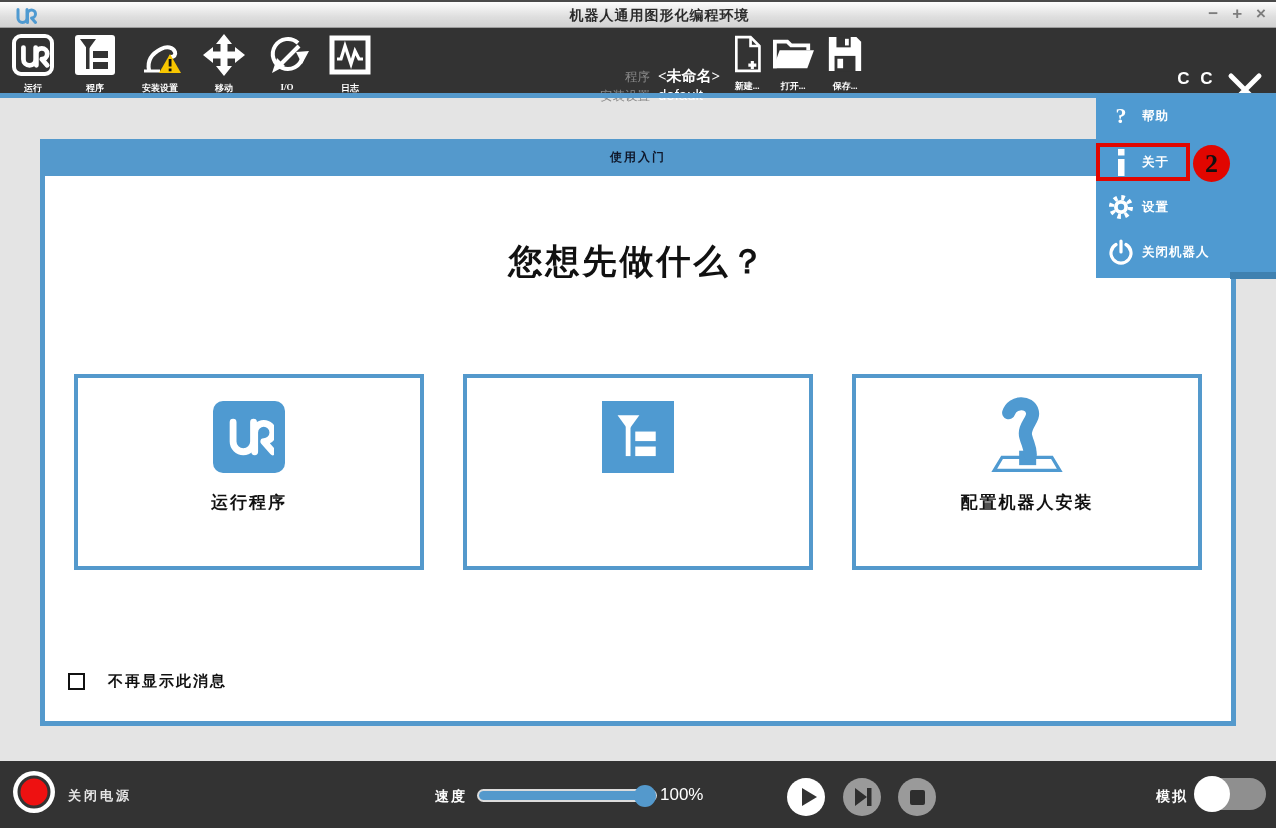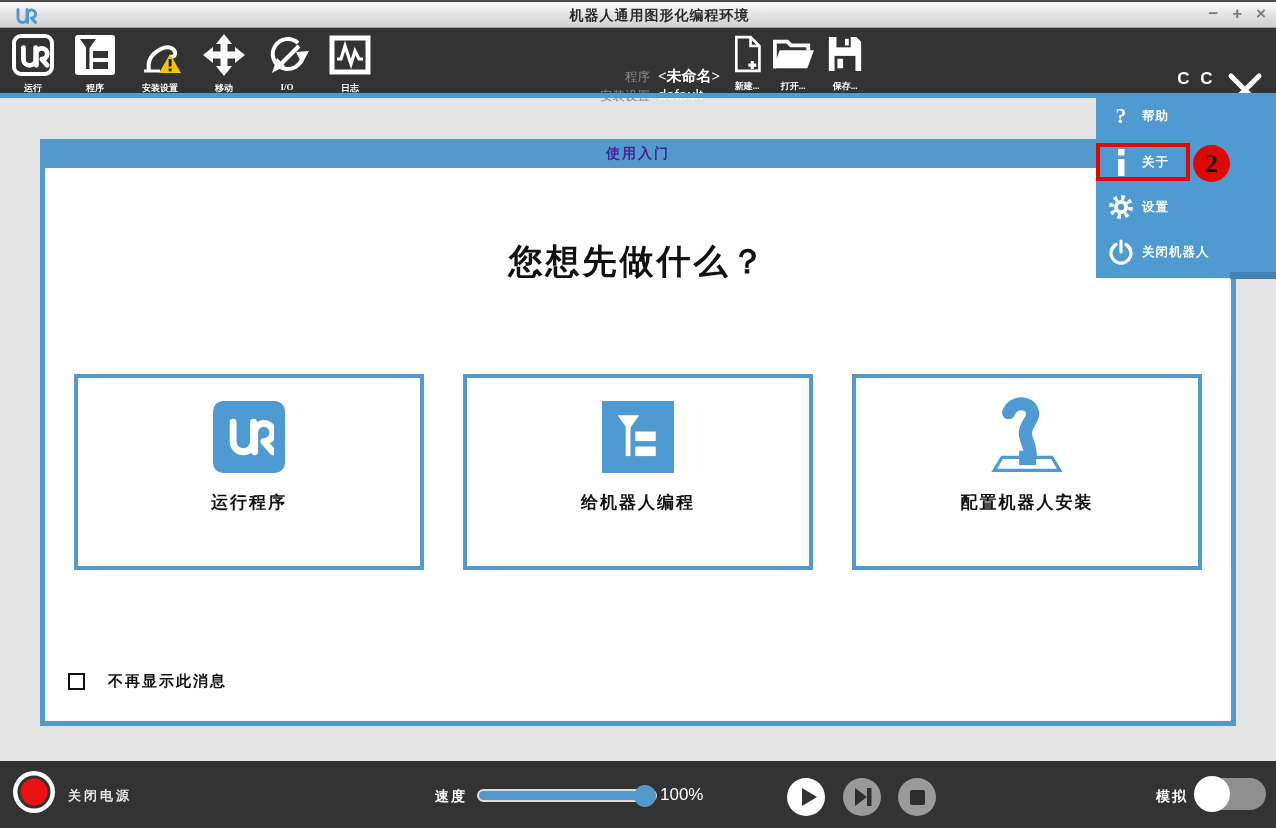--- a/index.html
+++ b/index.html
@@ -34,23 +34,23 @@
   .fileitem .flabel { display:block; font-size:9px; font-weight:bold; margin-top:2px;
     font-family:"Liberation Serif","DejaVu Serif",serif; }
   .session-grid { position:absolute; left:1172px; top:40px; width:46px; height:44px;
     display:grid; grid-template-columns:1fr 1fr; color:#fff; font-size:17px; font-weight:bold;
     text-align:center; line-height:22px; }
   .menu-close { position:absolute; left:1226px; top:44px; }
 
   
   .panel { position:absolute; left:40px; top:139px; width:1196px; height:587px;
     background:#ffffff; border:5px solid #5499cc; }
-  .panel-header { position:absolute; left:-5px; top:-5px; width:1196px; height:29px;
-    background:#5499cc; color:#4c1d95; display:flex; align-items:center; justify-content:center;
-    font-weight:bold; font-size:14px; letter-spacing:2px;
+  .panel-header { position:absolute; left:-5px; top:-5px; width:1196px; height:37px;
+    background:#5499cc; color:#0f172a; display:flex; align-items:center; justify-content:center;
+    font-weight:bold; font-size:12px; letter-spacing:2px;
     font-family:"Liberation Serif","DejaVu Serif",serif; }
   .heading { position:absolute; left:0; width:1186px; top:95px; text-align:center;
     font-size:34px; font-weight:bold; color:#111; letter-spacing:3px;
     font-family:"Liberation Serif","DejaVu Serif",serif; }
   .card { position:absolute; top:374px; width:350px; height:196px; background:#fff;
     border:4px solid #5499cc; text-align:center; cursor:pointer; }
   .card .cicon { margin-top:19px; height:80px; display:flex; align-items:center; justify-content:center; }
   .card .clabel { margin-top:14px; font-size:17px; font-weight:bold; color:#111; letter-spacing:2px;
     font-family:"Liberation Serif","DejaVu Serif",serif; }
   .ur-badge { width:72px; height:72px; background:#4f9ad1; border-radius:10px;
@@ -277,21 +277,20 @@
   <div class="cicon">
     <div class="prog-badge">
       <svg width="60" height="60" viewBox="0 0 44 44">
         <polygon points="7,6 23,6 15,17" fill="#fff"></polygon>
         <rect x="13" y="14" width="3.5" height="22" fill="#fff"></rect>
         <rect x="20" y="18" width="15" height="7" fill="#fff"></rect>
         <rect x="20" y="29" width="15" height="7" fill="#fff"></rect>
       </svg>
     </div>
   </div>
-  <div class="clabel">给机器人编程</div>
 </div>
 
 <div class="card" style="left:852px;">
   <div class="cicon">
     <span>
       <svg width="84" height="76" viewBox="0 0 62 58">
         <polygon points="12,46 50,46 56,56 6,56" fill="none" stroke="#4f9ad1" stroke-width="2.5"></polygon>
         <rect x="25" y="41" width="13" height="11" fill="#4f9ad1"></rect>
         <path d="M17 12 C20 3 33 3 35 11 C37 17 28 22 30 30 C31.5 36 33.5 38 33.5 44" fill="none" stroke="#4f9ad1" stroke-width="10" stroke-linecap="round"></path>
       </svg>

